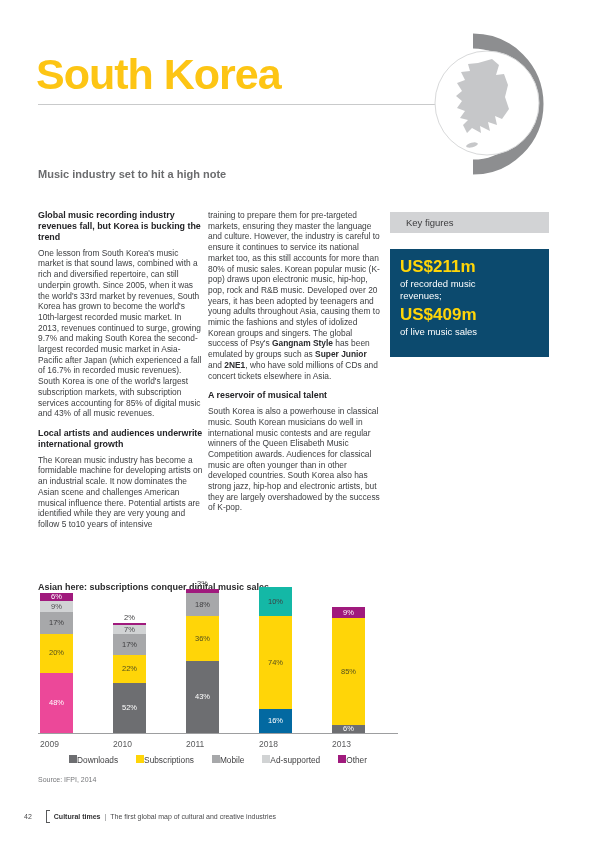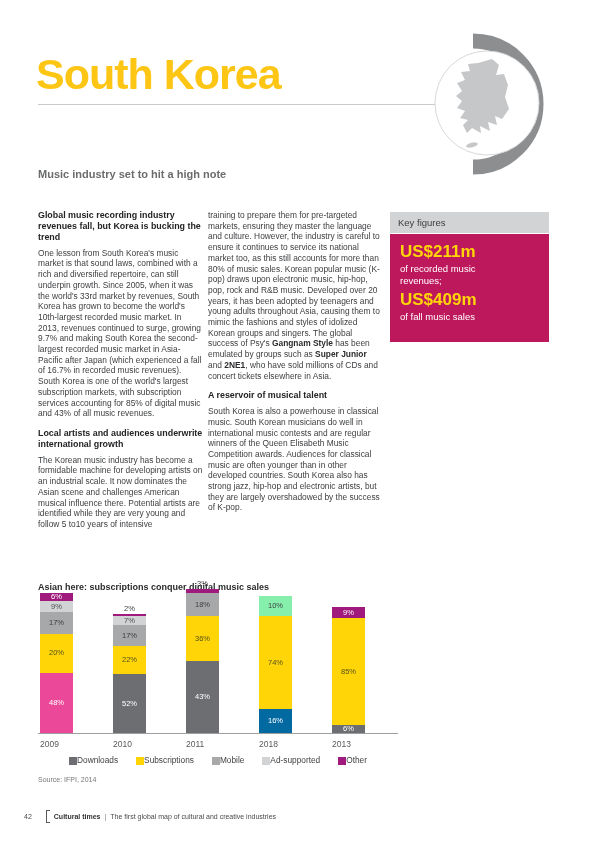--- a/index.html
+++ b/index.html
@@ -18,35 +18,35 @@
 
   .col { position:absolute; top:210px; font-size:8.4px; line-height:10.7px; color:#3f4043; }
   .col-1 { left:38px; width:166px; }
   .col-2 { left:208px; width:174px; }
   .col h3 { font-size:8.9px; line-height:10.9px; font-weight:bold; color:#242427; margin:0 0 5px 0; }
   .col h3.mid { margin-top:9px; }
   .col p { margin:0 0 8px 0; }
   .col p b { color:#2c2c2f; }
 
   .sidebar { position:absolute; left:390px; top:212px; width:159px; }
-  .kf-header { height:21px; background:#d2d3d5; color:#3c3c3e; font-size:9.5px; line-height:21px; padding-left:8px; }
-  .kf-box { margin-top:1px; background:#be185d; height:108px; padding:8px 10px; }
+  .kf-header { height:21px; background:#d2d3d5; color:#3c3c3e; font-size:9.5px; line-height:21px; padding-left:16px; }
+  .kf-box { margin-top:16px; background:#0c4a6e; height:108px; padding:8px 10px; }
   .kf-value { font-size:17px; font-weight:bold; color:#ffd508; line-height:19px; }
   .kf-label { font-size:9.5px; color:#ffffff; line-height:11.5px; margin:2px 0 4px 0; width:110px; }
 
   .chart-section { position:absolute; left:38px; top:582px; width:512px; }
   .chart-title { font-size:9px; font-weight:bold; color:#2c2c2e; }
   .plot { position:relative; margin-top:16px; width:360px; height:126px; border-bottom:1px solid #9d9ea0; }
   .bar { position:absolute; bottom:0; width:33px; display:flex; flex-direction:column-reverse; }
   .seg { width:100%; display:flex; align-items:center; justify-content:center; font-size:7.5px; line-height:1; overflow:visible; }
   .seg-label-above { position:absolute; top:-10px; left:0; right:0; text-align:center; font-size:7.5px; color:#3e3e40; }
   .years { position:relative; width:360px; height:16px; }
   .year { position:absolute; top:5px; width:33px; text-align:left; font-size:8.5px; color:#58595b; }
   .legend { width:360px; display:flex; justify-content:center; gap:18px; margin-top:5px; }
-  .legend-item { display:flex; align-items:flex-end; font-size:8.3px; color:#3f3f41; }
+  .legend-item { display:flex; align-items:flex-start; font-size:8.3px; color:#3f3f41; }
   .swatch { width:8px; height:8px; display:inline-block; }
   .source { margin-top:11px; font-size:7px; color:#76777a; }
 
   .footer { position:absolute; left:24px; top:810px; display:flex; align-items:center; font-size:7px; color:#4a4a4c; }
   .footer .pageno { margin-right:14px; }
   .footer .bracket { width:4px; height:13px; border-left:1px solid #58595b; border-top:1px solid #58595b; border-bottom:1px solid #58595b; margin-right:4px; }
   .footer .brand { font-weight:bold; color:#323234; }
   .footer .divider { margin:0 4px; color:#7b7c7e; }
 </style>
 </head>
@@ -80,53 +80,53 @@
     <h3 class="mid">A reservoir of musical talent</h3>
     <p>South Korea is also a powerhouse in classical music. South Korean musicians do well in international music contests and are regular winners of the Queen Elisabeth Music Competition awards. Audiences for classical music are often younger than in other developed countries. South Korea also has strong jazz, hip-hop and electronic artists, but they are largely overshadowed by the success of K-pop.</p>
   </div>
 
   <aside class="sidebar">
     <div class="kf-header">Key figures</div>
     <div class="kf-box">
       <div class="kf-value">US$211m</div>
       <div class="kf-label">of recorded music revenues;</div>
       <div class="kf-value">US$409m</div>
-      <div class="kf-label">of fall music sales</div>
+      <div class="kf-label">of live music sales</div>
     </div>
   </aside>
 
   <section class="chart-section">
     <div class="chart-title">Asian here: subscriptions conquer digital music sales</div>
     <div class="plot" id="plot">
         <div class="bar" style="left: 2px;">
           <div class="seg" style="height: 60.48px; background: #ec4899; color: rgb(255, 255, 255);">48%</div>
           <div class="seg" style="height: 39px; background: rgb(255, 213, 8); color: rgb(85, 81, 30);">20%</div>
           <div class="seg" style="height: 21.42px; background: rgb(167, 168, 170); color: rgb(62, 62, 64);">17%</div>
           <div class="seg" style="height: 11.34px; background: rgb(209, 211, 212); color: rgb(76, 76, 78);">9%</div>
           <div class="seg" style="height: 7.56px; background: rgb(160, 26, 125); color: rgb(255, 255, 255);">6%</div>
         </div>
         <div class="bar" style="left: 75px;">
-          <div class="seg" style="height: 59px; background: rgb(109, 110, 113); color: rgb(255, 255, 255);">52%</div>
+          <div class="seg" style="height: 50px; background: rgb(109, 110, 113); color: rgb(255, 255, 255);">52%</div>
           <div class="seg" style="height: 27.72px; background: rgb(255, 213, 8); color: rgb(85, 81, 30);">22%</div>
           <div class="seg" style="height: 21.42px; background: rgb(167, 168, 170); color: rgb(62, 62, 64);">17%</div>
           <div class="seg" style="height: 8.82px; background: rgb(209, 211, 212); color: rgb(76, 76, 78);">7%</div>
           <div class="seg-label-above">2%</div>
           <div class="seg" style="height: 2.52px; background: rgb(160, 26, 125);"></div>
         </div>
         <div class="bar" style="left: 148px;">
           <div class="seg" style="height: 72px; background: rgb(109, 110, 113); color: rgb(255, 255, 255);">43%</div>
           <div class="seg" style="height: 45.36px; background: rgb(255, 213, 8); color: rgb(85, 81, 30);">36%</div>
           <div class="seg" style="height: 22.68px; background: rgb(167, 168, 170); color: rgb(62, 62, 64);">18%</div>
           <div class="seg-label-above">3%</div>
           <div class="seg" style="height: 3.78px; background: rgb(160, 26, 125);"></div>
         </div>
         <div class="bar" style="left: 221px;">
           <div class="seg" style="height: 24px; background: #0369a1; color: rgb(255, 255, 255);">16%</div>
           <div class="seg" style="height: 93.24px; background: rgb(255, 213, 8); color: rgb(85, 81, 30);">74%</div>
-          <div class="seg" style="height: 20px; background: #86efac; color: rgb(62, 62, 64);">10%</div>
+          <div class="seg" style="height: 29px; background: #14b8a6; color: rgb(62, 62, 64);">10%</div>
         </div>
         <div class="bar" style="left: 294px;">
           <div class="seg" style="height: 7.56px; background: rgb(109, 110, 113); color: rgb(255, 255, 255);">6%</div>
           <div class="seg" style="height: 107.1px; background: rgb(255, 213, 8); color: rgb(85, 81, 30);">85%</div>
           <div class="seg" style="height: 11.34px; background: rgb(160, 26, 125); color: rgb(255, 255, 255);">9%</div>
         </div>
       </div>
     <div class="years" id="years">
         <div class="year" style="left: 2px;">2009</div>
         <div class="year" style="left: 75px;">2010</div>

